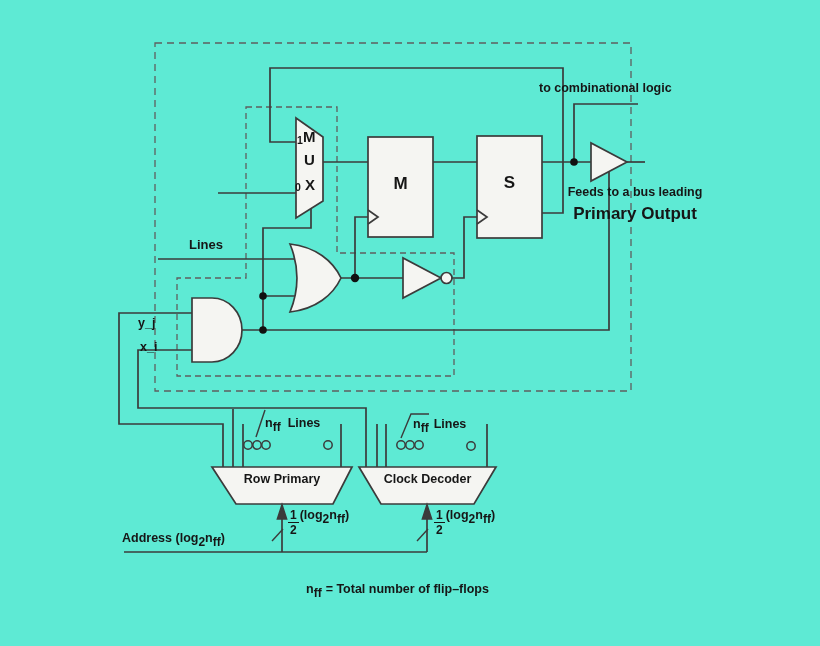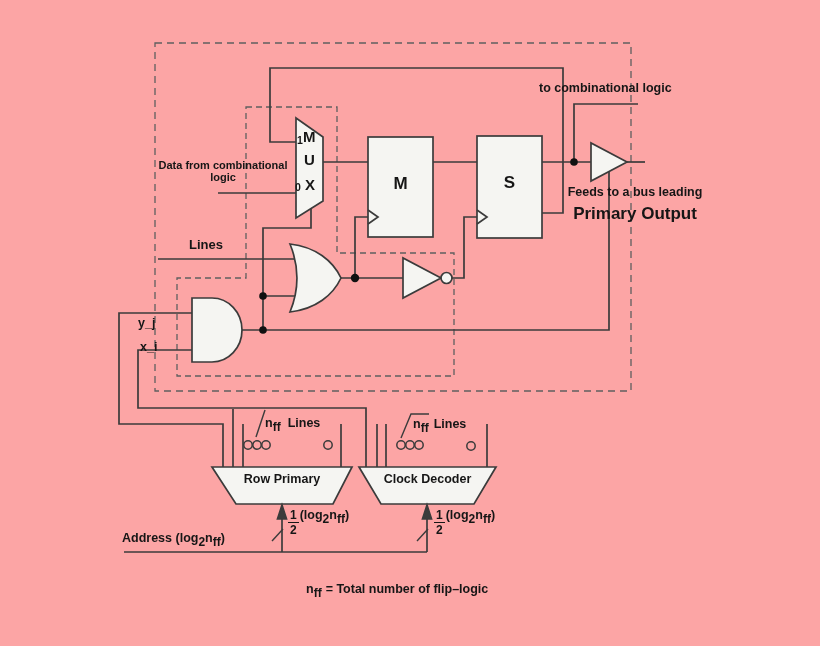--- a/index.html
+++ b/index.html
@@ -1,18 +1,18 @@
 <!DOCTYPE html>
 <html><head>
 <meta charset="utf-8">
 <style>
   html,body { margin:0; padding:0; }
   .stage {
     position:relative; width:820px; height:646px;
-    background:#fca5a5; overflow:hidden;
+    background:#5eead4; overflow:hidden;
     font-family:"Liberation Sans", sans-serif;
     color:#161616;
   }
   .stage svg { position:absolute; left:0; top:0; }
   .lbl { position:absolute; font-weight:bold; white-space:nowrap; line-height:1.05; }
   .ctr { text-align:center; white-space:normal; }
   .sb { font-size:12px; position:relative; top:4px; font-weight:bold; }
   .frac { display:inline-flex; flex-direction:column; align-items:center; line-height:1; margin-right:1px; }
   .frac .num { border-bottom:1.6px solid #161616; padding:0 2px 1px 2px; }
   .frac .den { padding-top:1px; }
@@ -94,24 +94,20 @@
       <circle cx="263" cy="296" r="3.8"></circle>
       <circle cx="263" cy="330" r="3.8"></circle>
       <circle cx="355" cy="278" r="4.2"></circle>
       <circle cx="574" cy="162" r="3.8"></circle>
     </g>
   </g>
 </svg>
 
 <div class="lbl" style="left:539px;top:82px;font-size:12.5px;">to combinational logic</div>
 
-<div class="lbl ctr" style="left:155px;top:160px;width:136px;font-size:11px;">
-  <div>Data from combinational</div>
-  <div>logic</div>
-</div>
 
 <div class="lbl" style="left:189px;top:238px;font-size:13px;">Lines</div>
 
 <div class="lbl" style="left:138px;top:282px;font-size:12.5px;margin-top:35px;">y_j</div>
 <div class="lbl" style="left:140px;top:341px;font-size:12.5px;">x_i</div>
 
 <div class="lbl" style="left:297px;top:135px;font-size:10.5px;">1</div>
 <div class="lbl" style="left:303px;top:129px;font-size:15px;">M</div>
 <div class="lbl" style="left:304px;top:152px;font-size:15px;">U</div>
 <div class="lbl" style="left:295px;top:182px;font-size:10.5px;">0</div>
@@ -155,16 +151,16 @@
       <span>n</span>
       <span class="sb">ff</span>
       <span>)</span>
 </div>
 
 <div class="lbl" style="left:122px;top:532px;font-size:12.5px;">
   <span>Address (log</span><span class="sb">2</span><span>n</span><span class="sb">ff</span><span>)</span>
 </div>
 
 <div class="lbl" style="left:306px;top:583px;font-size:12.5px;">
-  <span>n</span><span class="sb">ff</span><span style="display:inline-block;width:4px;"></span><span>= Total number of flip–logic</span>
+  <span>n</span><span class="sb">ff</span><span style="display:inline-block;width:4px;"></span><span>= Total number of flip–flops</span>
 </div>
 
 </div>
 
 </body></html>

